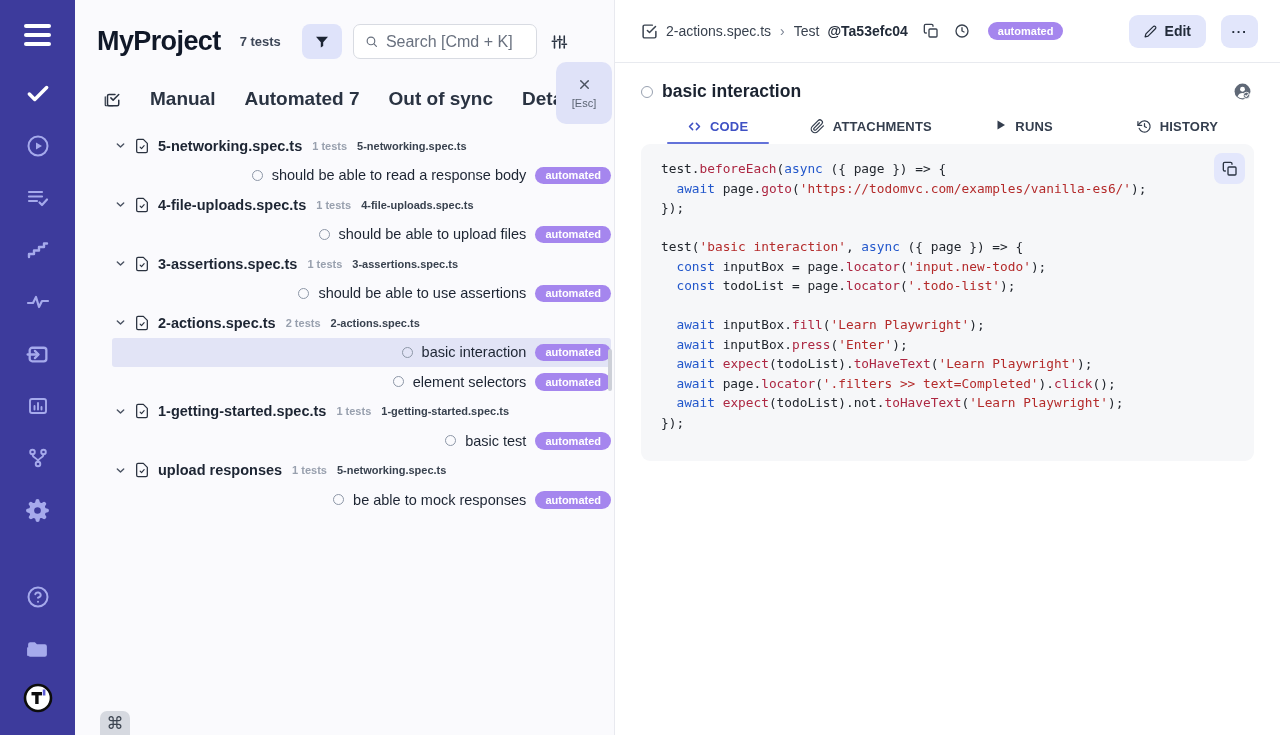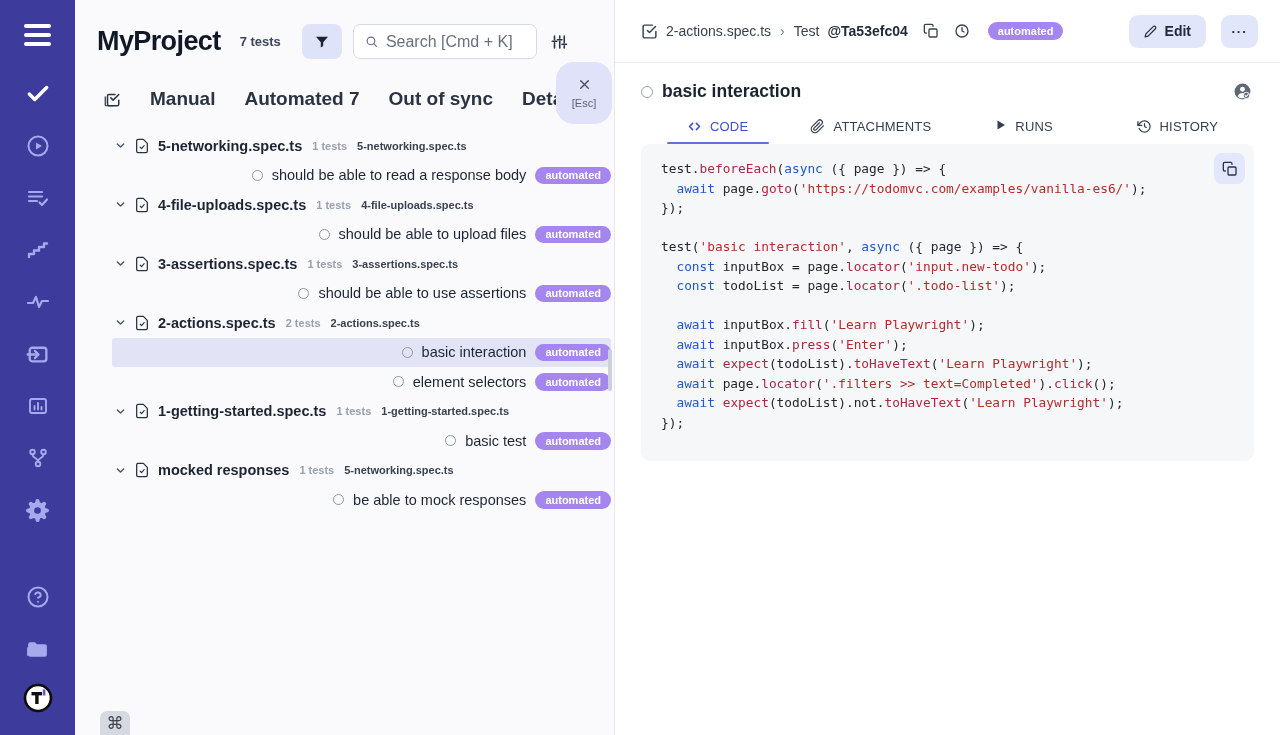--- a/index.html
+++ b/index.html
@@ -21,21 +21,21 @@
   .left-panel { width:540px; flex-shrink:0; background:#fafafd; border-right:1px solid #e8e9ef; position:relative; }
   .lp-header { display:flex; align-items:center; padding:24px 20px 0 22px; }
   .lp-title { font-size:27px; font-weight:800; color:#101828; letter-spacing:-0.6px; }
   .lp-count { margin-left:19px; font-size:13px; font-weight:700; color:#3d4657; }
   .filter-btn { margin-left:21px; width:40px; height:35px; background:#dfe3fa; border:none; border-radius:8px; display:flex; align-items:center; justify-content:center; color:#1c2433; cursor:pointer; flex-shrink:0; }
   .search-box { margin-left:11px; width:184px; height:35px; background:#fff; border:1px solid #d8dbe2; border-radius:7px; display:flex; align-items:center; padding:0 11px; gap:8px; color:#69717f; }
   .search-box input { border:none; outline:none; width:100%; font-size:16px; color:#344054; background:transparent; font-family:"Liberation Sans", sans-serif; }
   .search-box input::placeholder { color:#69717f; }
   .sliders-btn { margin-left:13px; background:none; border:none; color:#2a3342; cursor:pointer; display:flex; }
 
-  .esc-popup { position:absolute; top:62px; right:2px; width:56px; height:62px; background:#dfe2f8; border-radius:18px; display:flex; flex-direction:column; align-items:center; justify-content:center; gap:5px; z-index:5; }
+  .esc-popup { position:absolute; top:62px; right:2px; width:56px; height:62px; background:#dfe2f8; border-radius:10px; display:flex; flex-direction:column; align-items:center; justify-content:center; gap:5px; z-index:5; }
   .esc-x { color:#4a5260; display:flex; cursor:pointer; }
   .esc-label { font-size:11px; color:#5a6372; }
 
   .filter-tabs { display:flex; align-items:center; gap:29px; padding-left:28px; margin-top:29px; }
   .ft-icon { color:#2a3342; display:flex; cursor:pointer; }
   .ft { font-size:19px; font-weight:700; color:#2a3342; cursor:pointer; white-space:nowrap; }
 
   .tree { margin-top:21px; }
   .file-row { height:29.5px; display:flex; align-items:center; margin:0 3px 0 37px; padding-left:3px; gap:8px; cursor:pointer; }
   .chev { color:#4a5363; display:flex; flex-shrink:0; }
@@ -64,21 +64,21 @@
   .rp-actions { margin-left:auto; display:flex; gap:15px; align-items:center; }
   .edit-btn { display:flex; align-items:center; gap:8px; background:#e2e6fb; border:none; border-radius:9px; padding:0 15px; height:33px; font-size:14px; font-weight:700; color:#222b39; cursor:pointer; font-family:"Liberation Sans", sans-serif; }
   .more-btn { background:#e2e6fb; border:none; border-radius:9px; width:37px; height:33px; font-size:13px; font-weight:800; color:#222b39; letter-spacing:1px; cursor:pointer; }
 
   .rp-heading { display:flex; align-items:center; gap:9px; padding:18px 28px 0 26px; }
   .h-circle { width:12px; height:12px; border:1.5px solid #98a1b0; border-radius:50%; flex-shrink:0; }
   .h-title { font-size:17.5px; font-weight:800; color:#1b2330; }
   .h-avatar { margin-left:auto; color:#5f6876; display:flex; cursor:pointer; }
 
   .detail-tabs { display:grid; grid-template-columns:1fr 1fr 1fr 1fr; margin-top:17px; padding:0 26px; }
-  .dtab { display:flex; justify-content:center; gap:8px; font-size:13px; font-weight:400; color:#343e4e; padding-bottom:10px; letter-spacing:0.2px; cursor:pointer; position:relative; }
+  .dtab { display:flex; justify-content:center; gap:8px; font-size:13px; font-weight:700; color:#343e4e; padding-bottom:10px; letter-spacing:0.2px; cursor:pointer; position:relative; }
   .dtab.active { color:#3f51c4; }
   .dtab.active::after { content:""; position:absolute; bottom:0; left:50%; transform:translateX(-50%); width:102px; height:2.5px; background:#6372d9; border-radius:2px; }
 
   .code-panel { margin:0 26px; background:#f6f7f9; border-radius:9px; height:317px; position:relative; padding:15px 20px; overflow:hidden; }
   .code { font-family:"DejaVu Sans Mono","Liberation Mono",monospace; font-size:12.8px; line-height:19.5px; white-space:pre; color:#22272e; }
   .code-line { min-height:19.5px; }
   .tk-pl { color:#22272e; }
   .tk-kw { color:#2257cb; }
   .tk-fn { color:#ad2742; }
   .tk-str { color:#b42b2b; }
@@ -352,21 +352,21 @@
             <svg width="11" height="11" viewBox="0 0 24 24" fill="none" stroke="currentColor" stroke-width="3" stroke-linecap="round" stroke-linejoin="round">
               <polyline points="5 8.5 12 15.5 19 8.5"></polyline>
             </svg>
           </span>
           <span class="file-ic">
             <svg width="16" height="16" viewBox="0 0 24 24" fill="none" stroke="currentColor" stroke-width="1.9" stroke-linecap="round" stroke-linejoin="round">
               <path d="M14 2H6a2 2 0 0 0-2 2v16a2 2 0 0 0 2 2h12a2 2 0 0 0 2-2V8l-6-6z"></path>
               <polyline points="9.2 13.6 11.3 15.8 15.2 11.4" stroke-width="1.7"></polyline>
             </svg>
           </span>
-          <span class="file-name">mocked responses</span>
+          <span class="file-name">upload responses</span>
           <span class="file-count">1 tests</span>
           <span class="file-path">5-networking.spec.ts</span>
         </div>
         <div class="test-row">
           <span class="t-circle"></span>
           <span class="t-name">be able to mock responses</span>
           <span class="badge">automated</span>
         </div>
       </div>
 

